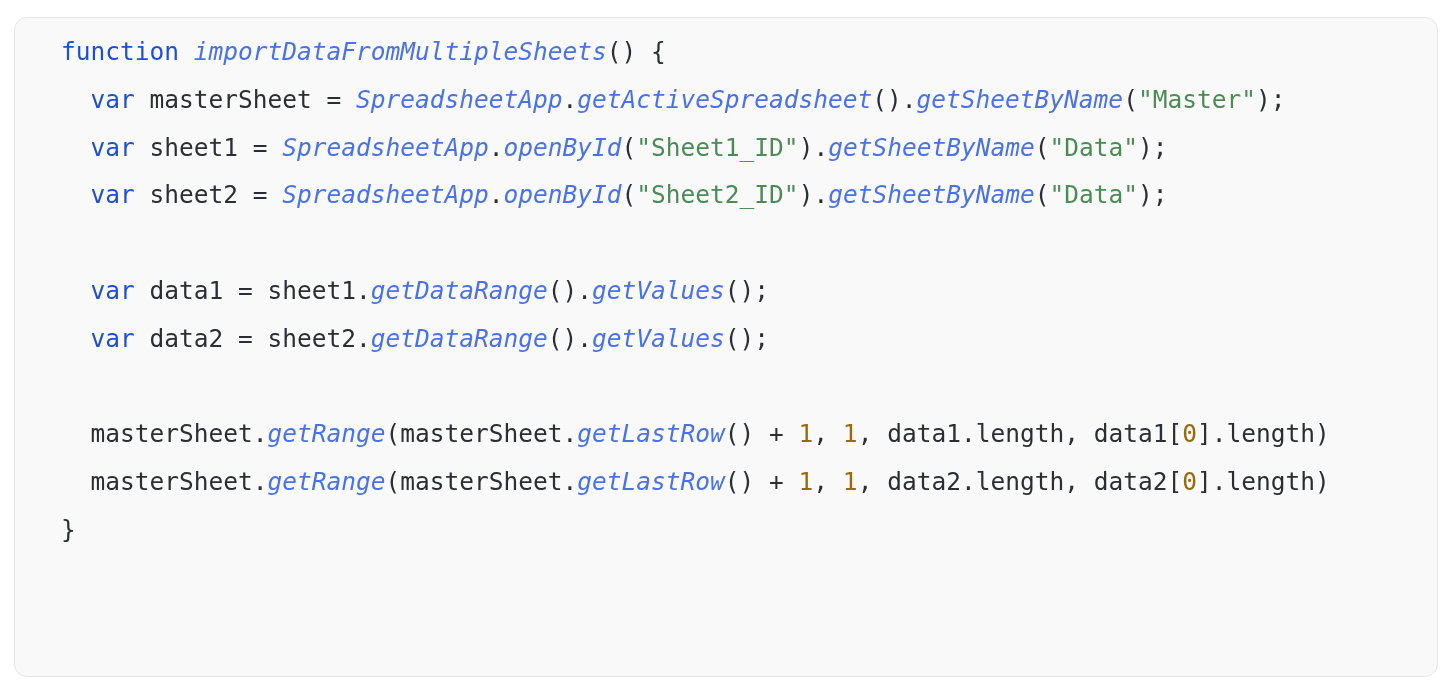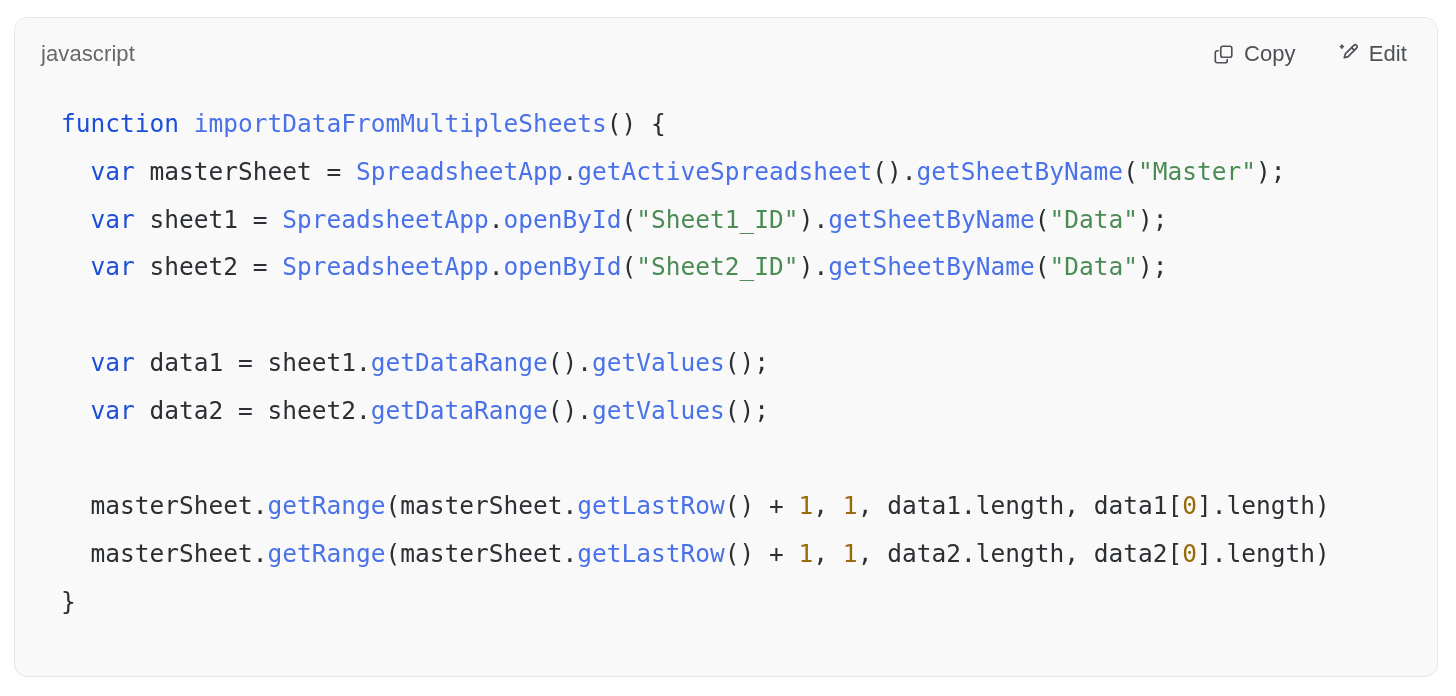--- a/index.html
+++ b/index.html
@@ -106,62 +106,33 @@
     line-height: 47.8px;
     color: #2b2f33;
     white-space: pre;
     overflow: hidden;
     letter-spacing: 0px;
     tab-size: 2;
   }
 
   
   .tok-kw   { color: #1d4ed8; }
-  .tok-fn   { color: #4a72e8; }
+  .tok-fn   { color: #4a72e8; font-style: italic; }
   .tok-str  { color: #4b8b54; }
   .tok-num  { color: #9a6a0a; }
   .tok-pln  { color: #2b2f33; }
 
   .code-line { display: block; min-height: 47.8px; }
 </style>
 </head>
 <body>
 
 <div class="page">
 
   <div class="code-card">
 
-    <div class="code-header">
-
-      <span class="lang-label">javascript</span>
-
-      <div class="header-actions">
-
-        <button class="hdr-btn">
-          <span class="ic">
-            <svg width="22" height="22" viewBox="0 0 24 24" fill="none" stroke="#4d5156" stroke-width="1.8" stroke-linecap="round" stroke-linejoin="round">
-              <rect x="8.5" y="3.5" width="12" height="12" rx="2.2"></rect>
-              <path d="M15.5 18.2v1.3a2 2 0 0 1-2 2h-9a2 2 0 0 1-2-2v-9a2 2 0 0 1 2-2h1.3"></path>
-            </svg>
-          </span>
-          <span>Copy</span>
-        </button>
-
-        <button class="hdr-btn">
-          <span class="ic">
-            <svg width="22" height="22" viewBox="0 0 24 24" fill="none" stroke="#4d5156" stroke-width="1.8" stroke-linecap="round" stroke-linejoin="round">
-              <path d="M20.2 5.6a2.1 2.1 0 0 0-3-3L8.0 11.9l-1.2 4.2 4.2-1.2 9.2-9.3z"></path>
-              <path d="M14.9 5.0l3.0 3.0"></path>
-              <path d="M4.2 2.2v3.4M2.5 3.9h3.4"></path>
-            </svg>
-          </span>
-          <span>Edit</span>
-        </button>
-
-      </div>
-    </div>
 
     <div class="code-body">
       <pre class="code"><code><span class="code-line"><span class="tok-kw">function</span><span class="tok-pln"> </span><span class="tok-fn">importDataFromMultipleSheets</span><span class="tok-pln">() {</span></span><span class="code-line"><span class="tok-pln">  </span><span class="tok-kw">var</span><span class="tok-pln"> masterSheet = </span><span class="tok-fn">SpreadsheetApp</span><span class="tok-pln">.</span><span class="tok-fn">getActiveSpreadsheet</span><span class="tok-pln">().</span><span class="tok-fn">getSheetByName</span><span class="tok-pln">(</span><span class="tok-str">"Master"</span><span class="tok-pln">);</span></span><span class="code-line"><span class="tok-pln">  </span><span class="tok-kw">var</span><span class="tok-pln"> sheet1 = </span><span class="tok-fn">SpreadsheetApp</span><span class="tok-pln">.</span><span class="tok-fn">openById</span><span class="tok-pln">(</span><span class="tok-str">"Sheet1_ID"</span><span class="tok-pln">).</span><span class="tok-fn">getSheetByName</span><span class="tok-pln">(</span><span class="tok-str">"Data"</span><span class="tok-pln">);</span></span><span class="code-line"><span class="tok-pln">  </span><span class="tok-kw">var</span><span class="tok-pln"> sheet2 = </span><span class="tok-fn">SpreadsheetApp</span><span class="tok-pln">.</span><span class="tok-fn">openById</span><span class="tok-pln">(</span><span class="tok-str">"Sheet2_ID"</span><span class="tok-pln">).</span><span class="tok-fn">getSheetByName</span><span class="tok-pln">(</span><span class="tok-str">"Data"</span><span class="tok-pln">);</span></span><span class="code-line">&nbsp;</span><span class="code-line"><span class="tok-pln">  </span><span class="tok-kw">var</span><span class="tok-pln"> data1 = sheet1.</span><span class="tok-fn">getDataRange</span><span class="tok-pln">().</span><span class="tok-fn">getValues</span><span class="tok-pln">();</span></span><span class="code-line"><span class="tok-pln">  </span><span class="tok-kw">var</span><span class="tok-pln"> data2 = sheet2.</span><span class="tok-fn">getDataRange</span><span class="tok-pln">().</span><span class="tok-fn">getValues</span><span class="tok-pln">();</span></span><span class="code-line">&nbsp;</span><span class="code-line"><span class="tok-pln">  masterSheet.</span><span class="tok-fn">getRange</span><span class="tok-pln">(masterSheet.</span><span class="tok-fn">getLastRow</span><span class="tok-pln">() + </span><span class="tok-num">1</span><span class="tok-pln">, </span><span class="tok-num">1</span><span class="tok-pln">, data1.length, data1[</span><span class="tok-num">0</span><span class="tok-pln">].length)</span></span><span class="code-line"><span class="tok-pln">  masterSheet.</span><span class="tok-fn">getRange</span><span class="tok-pln">(masterSheet.</span><span class="tok-fn">getLastRow</span><span class="tok-pln">() + </span><span class="tok-num">1</span><span class="tok-pln">, </span><span class="tok-num">1</span><span class="tok-pln">, data2.length, data2[</span><span class="tok-num">0</span><span class="tok-pln">].length)</span></span><span class="code-line"><span class="tok-pln">}</span></span></code></pre>
     </div>
 
   </div>
 </div>
 
 </body></html>

